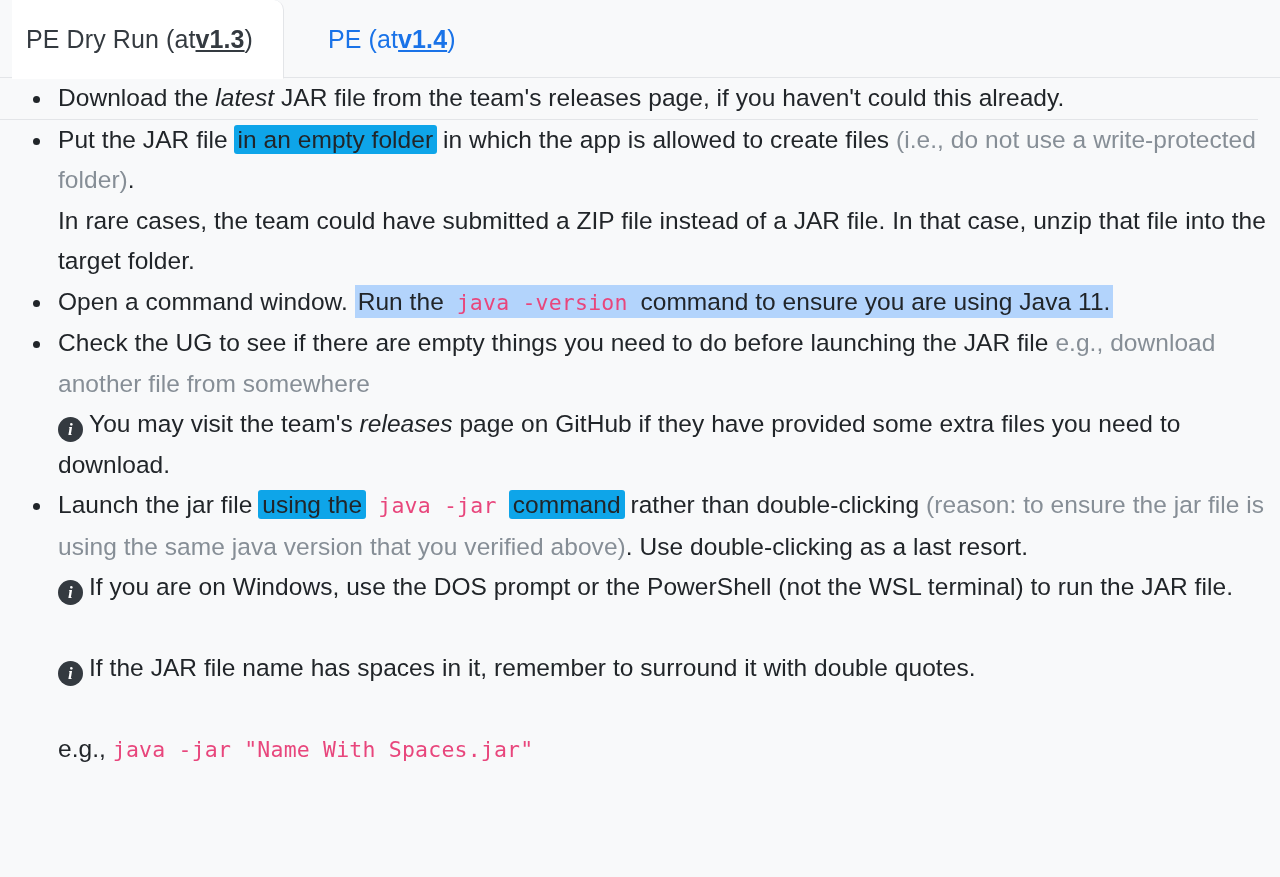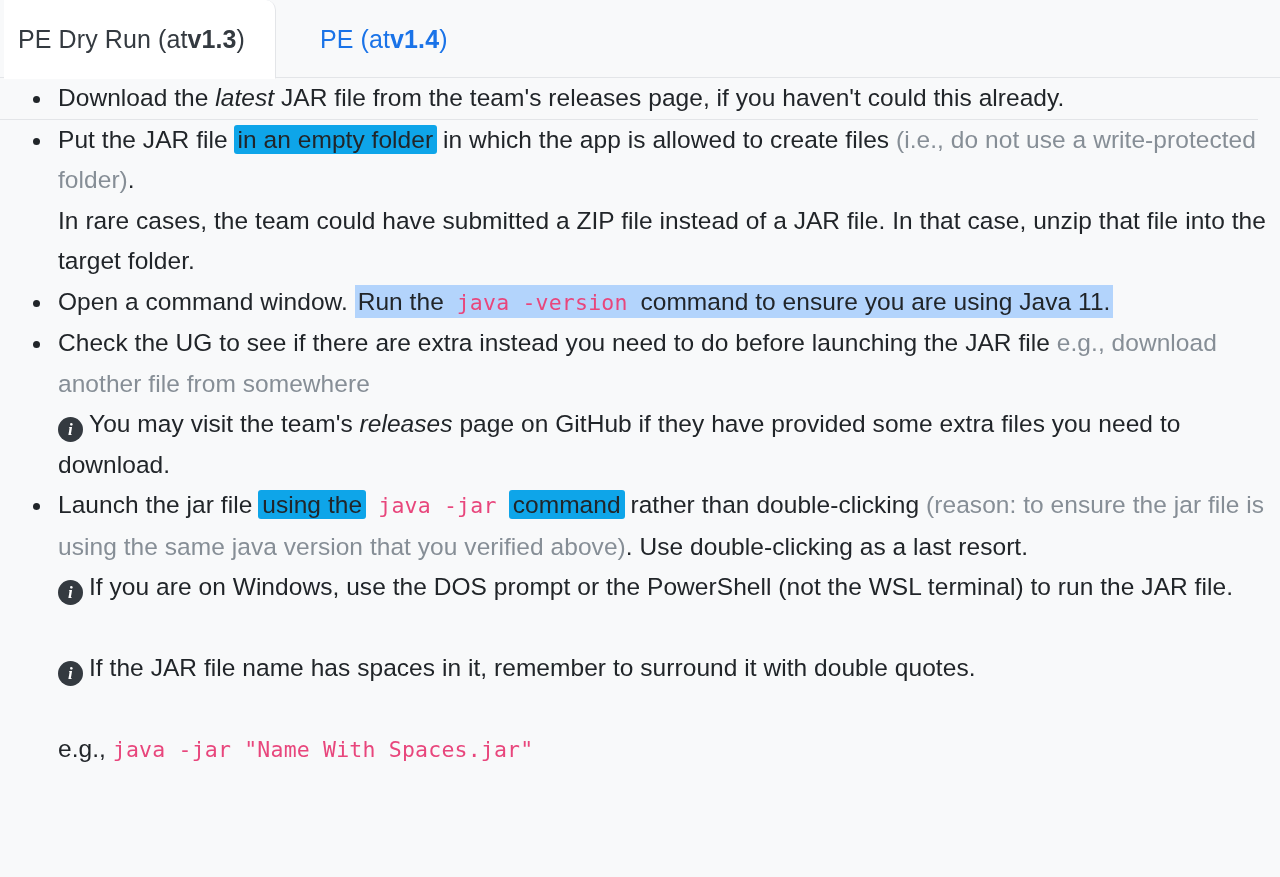--- a/index.html
+++ b/index.html
@@ -21,21 +21,21 @@
     position: relative;
     box-sizing: border-box;
     background: #f8f9fa;
   }
 
   
   .tab-bar {
     position: relative;
     height: 78px;
     box-sizing: border-box;
-    padding-left: 4px;
+    padding-left: 12px;
     display: flex;
     align-items: stretch;
     background: #f8f9fa;
   }
   .tab-bar::after {
     content: "";
     position: absolute;
     left: 0;
     right: 0;
     bottom: 0;
@@ -66,21 +66,21 @@
     padding-left: 14px;
     padding-right: 30px;
   }
   .tab.inactive {
     color: #1a73e8;
     background: transparent;
     z-index: 1;
     padding-left: 44px;
     justify-content: space-between;
   }
-  .tab b { font-weight: 700; }
+  .tab b { font-weight: 700; text-decoration: underline; }
 
   
   .content {
     position: relative;
     padding: 0;
   }
   .divider {
     height: 1px;
     background: #e3e5e8;
     margin: 0 22px 0 0;
@@ -189,19 +189,19 @@
     </ul>
 
     <div class="divider"></div>
 
     <ul class="bullets block-2">
 
       <li><span>Put the JAR file </span><span class="hl-yellow">in an empty folder</span><span> in which the app is allowed to create files </span><span class="muted">(i.e., do not use a write-protected folder)</span><span>.</span><br><span class="sub-line">In rare cases, the team could have submitted a ZIP file instead of a JAR file. In that case, unzip that file into the target folder.</span></li>
 
       <li><span>Open a command window. </span><span class="hl-blue">Run the </span><span class="hl-blue"><code>java -version</code></span><span class="hl-blue"> command to ensure you are using Java 11.</span></li>
 
-      <li><span>Check the UG to see if there are extra instead you need to do before launching the JAR file </span><span class="muted">e.g., download another file from somewhere</span><br><span class="sub-line"><span class="info-icon">i</span><span>You may visit the team's </span><i>releases</i><span> page on GitHub if they have provided some extra files you need to download.</span></span></li>
+      <li><span>Check the UG to see if there are empty things you need to do before launching the JAR file </span><span class="muted">e.g., download another file from somewhere</span><br><span class="sub-line"><span class="info-icon">i</span><span>You may visit the team's </span><i>releases</i><span> page on GitHub if they have provided some extra files you need to download.</span></span></li>
 
       <li><span>Launch the jar file </span><span class="hl-yellow bold">using the</span><code> java -jar </code><span class="hl-yellow bold">command</span><span> rather than double-clicking </span><span class="muted">(reason: to ensure the jar file is using the same java version that you verified above)</span><span>. Use double-clicking as a last resort.</span><br><span class="sub-line"><span class="info-icon">i</span><span>If you are on Windows, use the DOS prompt or the PowerShell (not the WSL terminal) to run the JAR file.</span></span><br><span class="sub-line"><span class="info-icon">i</span><span>If the JAR file name has spaces in it, remember to surround it with double quotes.</span></span><br><span class="sub-line"><span>e.g., </span><code>java -jar "Name With Spaces.jar"</code></span></li>
 
     </ul>
   </div>
 </div>
 
 </body></html>

